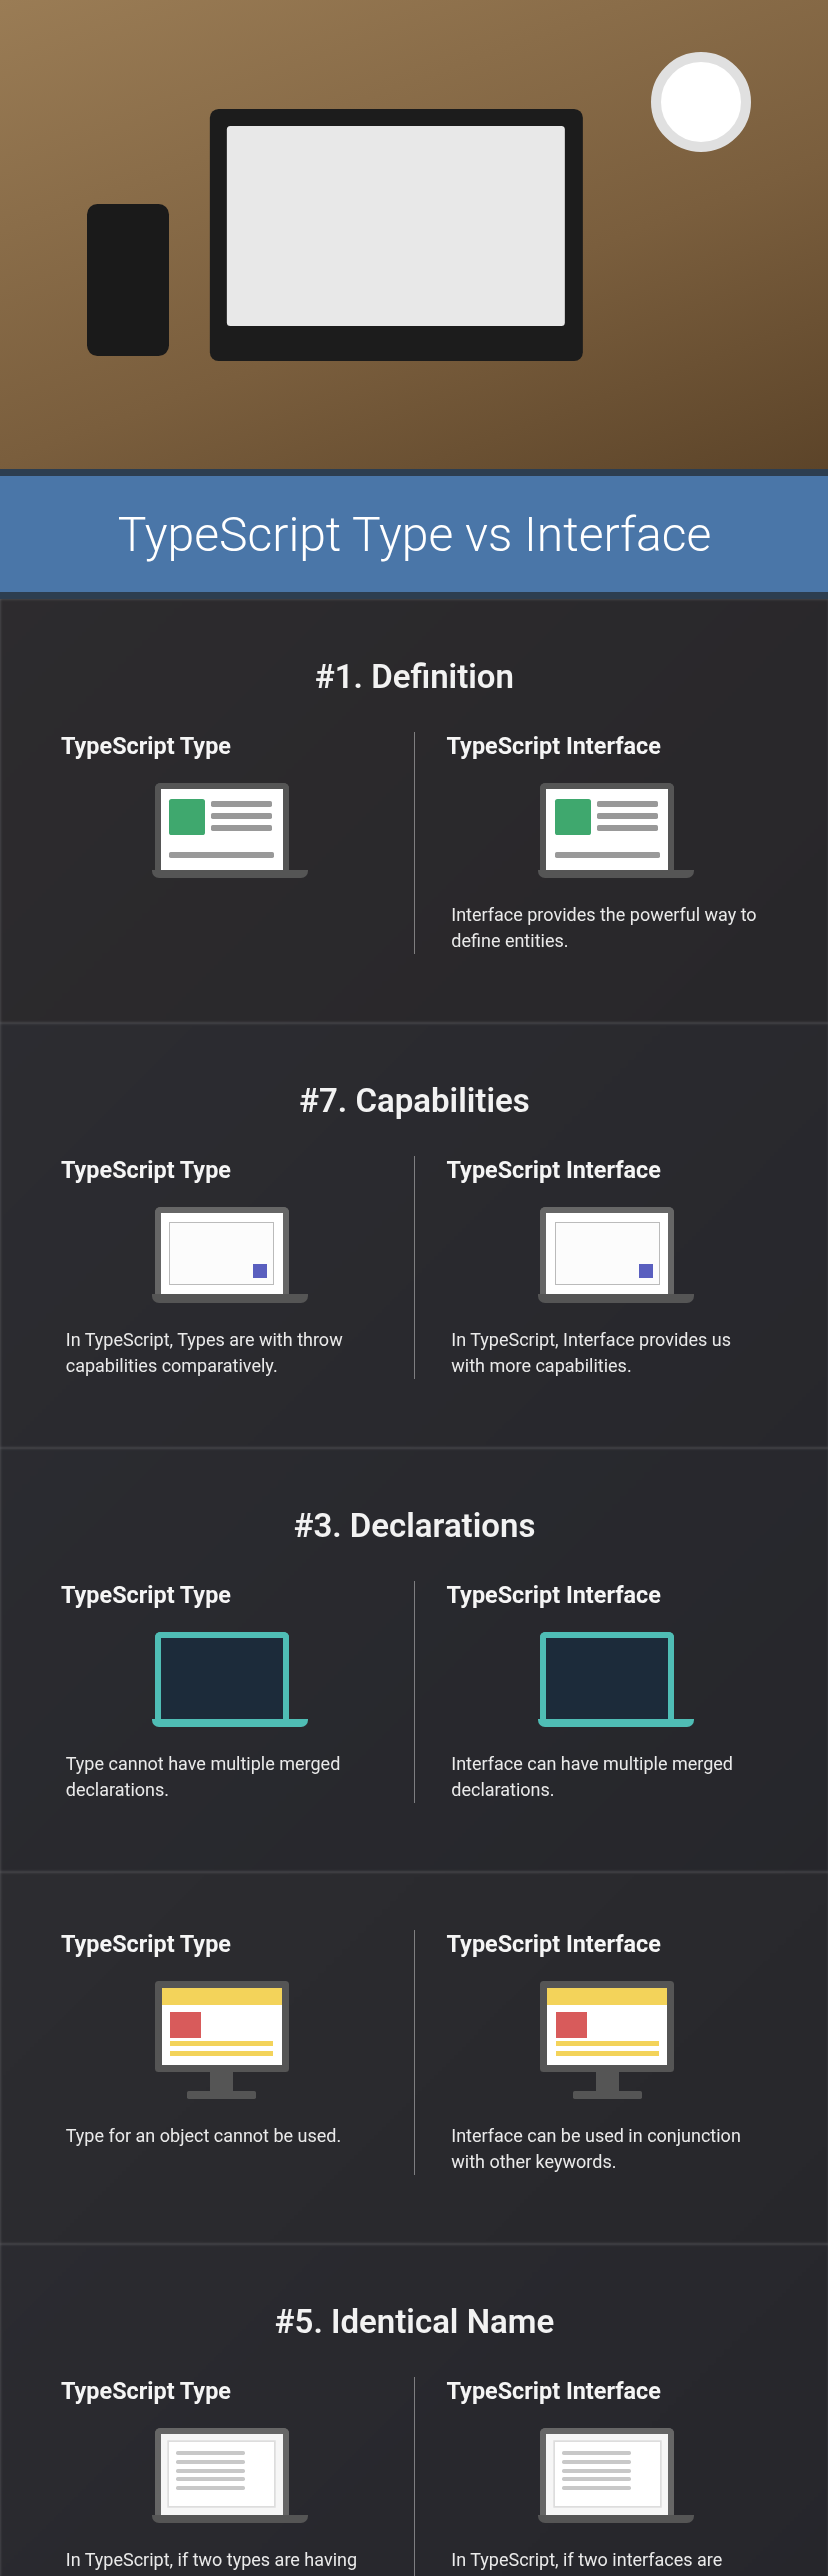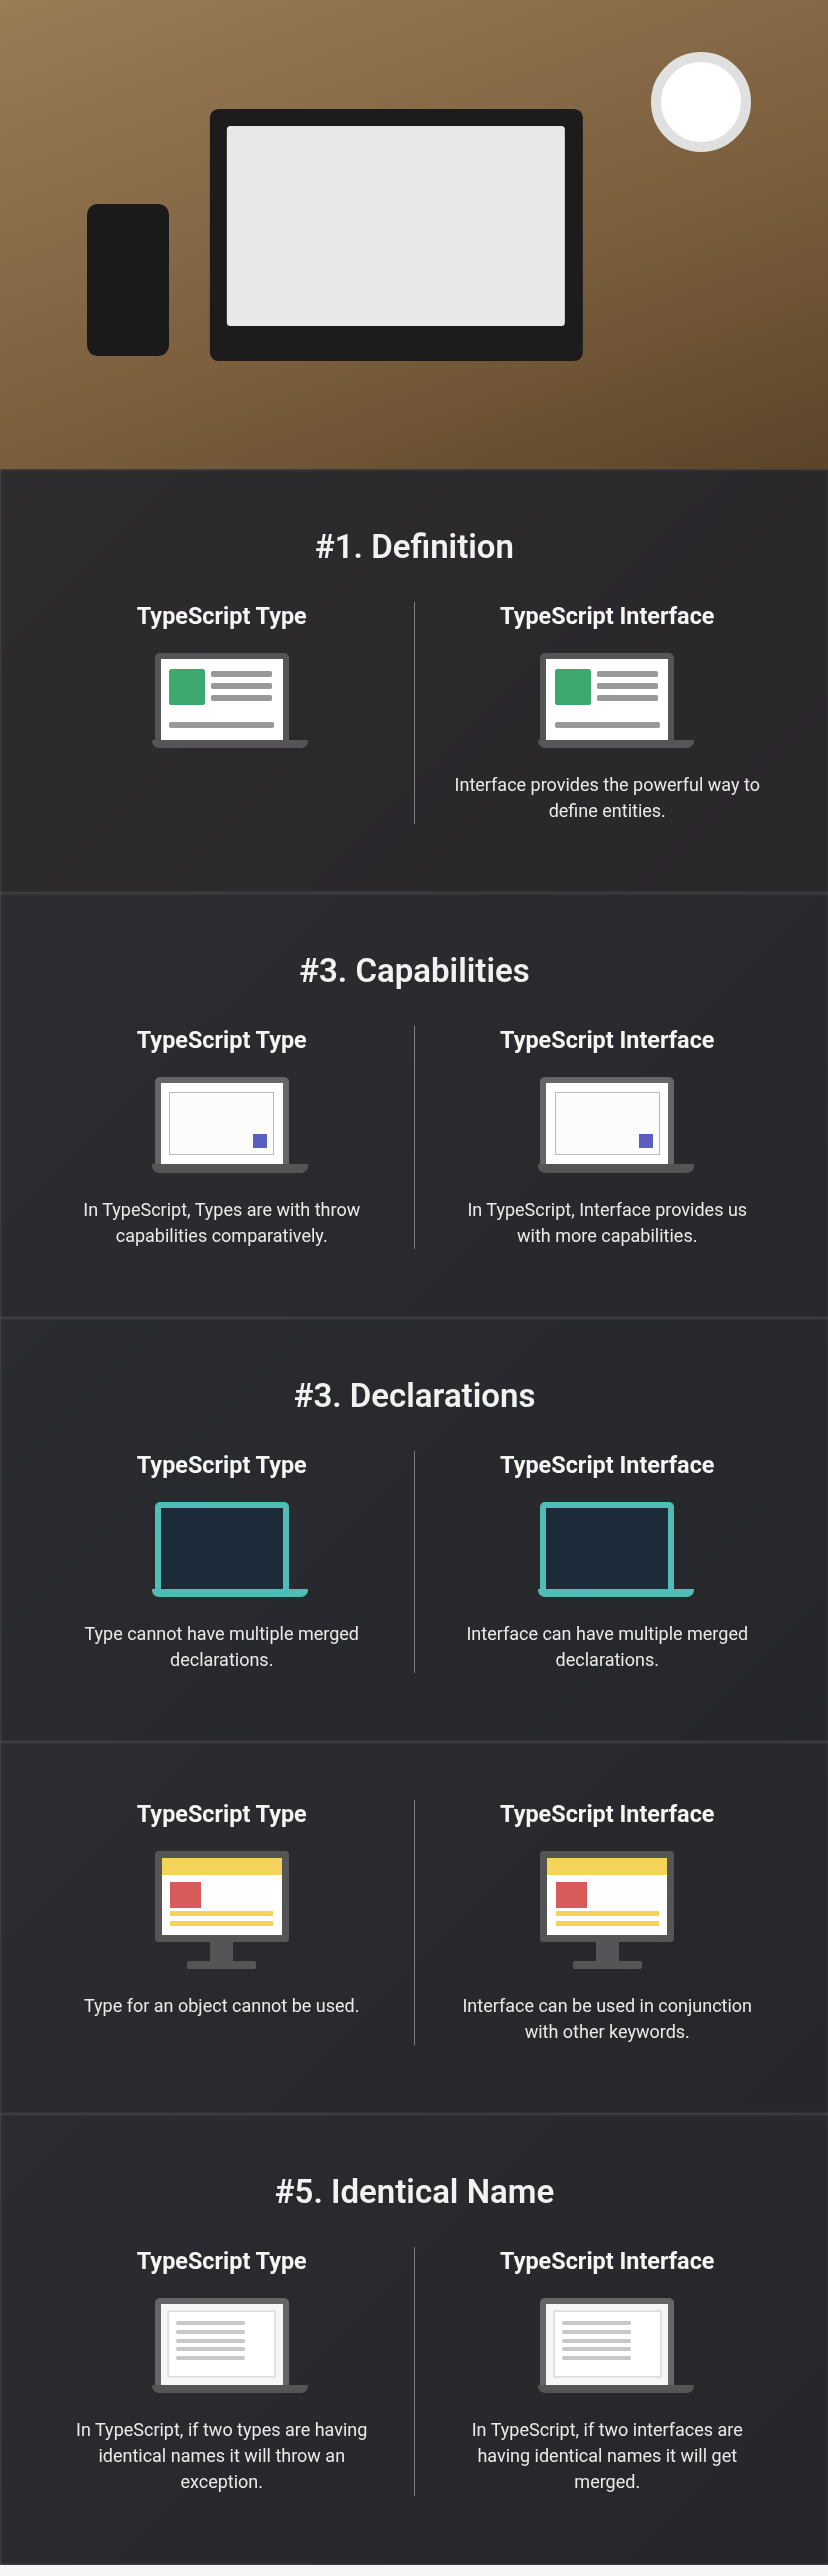--- a/index.html
+++ b/index.html
@@ -70,21 +70,21 @@
     margin-bottom: 36px;
     color: #f2f2f2;
   }
 
   .compare {
     display: flex;
     align-items: stretch;
   }
   .col {
     flex: 1;
-    text-align: center;
+    text-align: left;
     padding: 0 26px;
   }
   .col-title {
     font-size: 23.4px;
     font-weight: 700;
     margin-bottom: 22.6px;
     color: #f5f5f5;
   }
   .divider {
     width: 1.7px;
@@ -172,20 +172,21 @@
 
 <div class="container">
 
   <div class="hero">
     <div class="hero-desk"></div>
     <div class="hero-cup"></div>
     <div class="hero-laptop"></div>
     <div class="hero-phone"></div>
   </div>
 
+  <div class="title-banner">TypeScript Type vs Interface</div>
 
   <div class="section">
     <div class="section-bg bg1"></div>
       <div class="section-overlay"></div>
     <div class="section-title">#1. Definition</div>
     <div class="compare">
       <div class="col">
         <div class="col-title">TypeScript Type</div>
         <div class="icon">
             <div class="laptop s1">
@@ -216,21 +217,21 @@
             </div>
           </div>
         <div class="desc">Interface provides the powerful way to define entities.</div>
       </div>
     </div>
   </div>
 
   <div class="section">
     <div class="section-bg bg2"></div>
       <div class="section-overlay"></div>
-    <div class="section-title">#3. Capabilities</div>
+    <div class="section-title">#7. Capabilities</div>
     <div class="compare">
       <div class="col">
         <div class="col-title">TypeScript Type</div>
         <div class="icon">
             <div class="laptop s2">
           <div class="lid">
                 <div class="sq"></div>
               </div>
               <div class="base"></div>
             </div>

